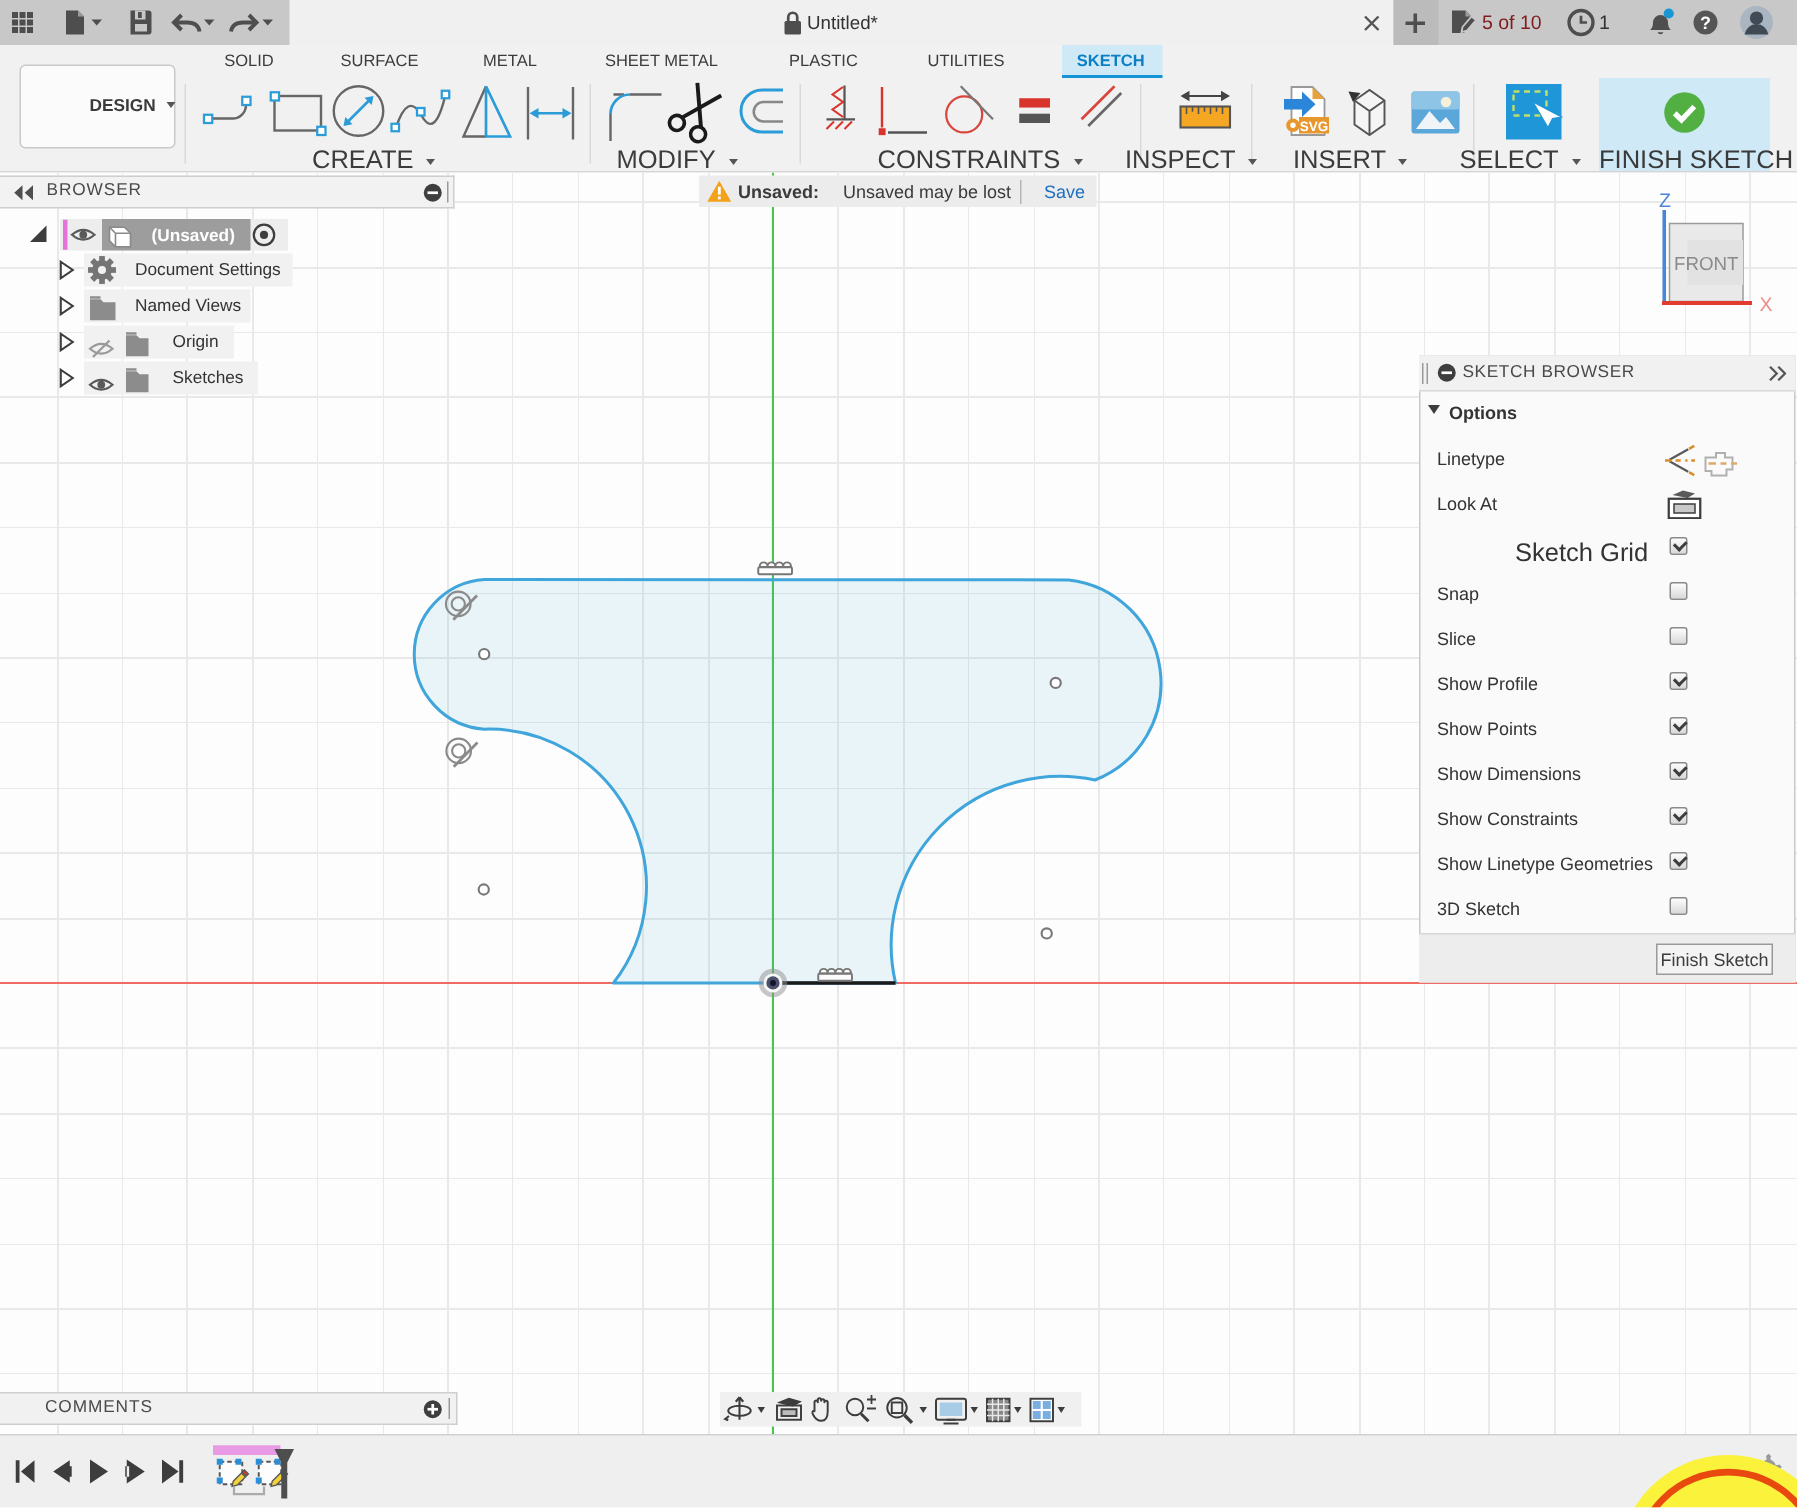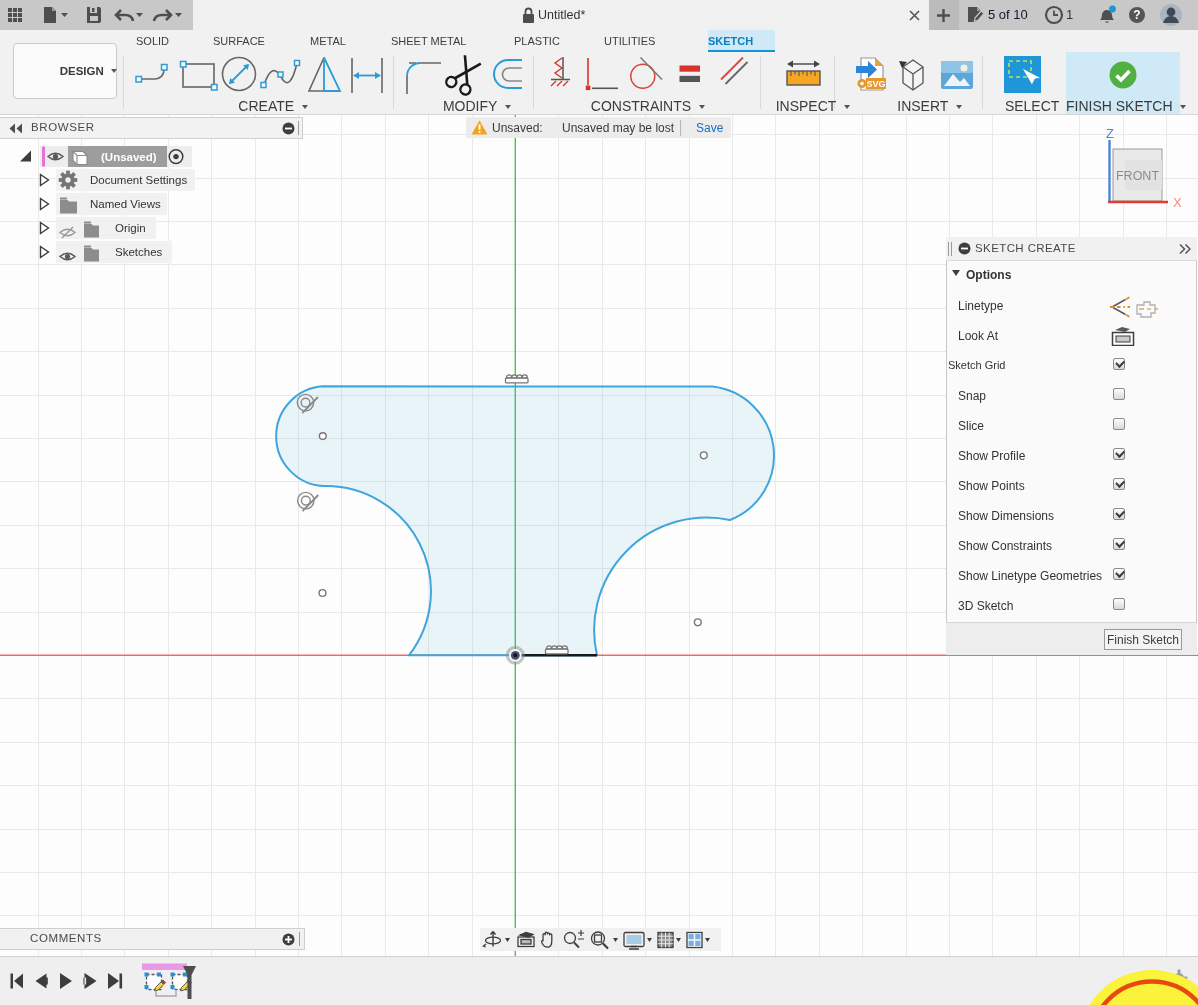--- a/index.html
+++ b/index.html
@@ -1,20 +1,20 @@
 <!DOCTYPE html>
 <html><head><meta charset="utf-8">
 <style>
 *{margin:0;padding:0;box-sizing:border-box}
 html,body{width:1198px;height:1005px;overflow:hidden}
 body{font-family:"Liberation Sans",sans-serif;background:#fff}
 #root{position:relative;width:1198px;height:1005px;overflow:hidden}
 .abs{position:absolute}
-.tablabel{position:absolute;top:30px;height:22px;line-height:23px;font-size:11px;color:#3c3c3c;}
-.grplabel{position:absolute;top:100px;height:13px;line-height:13px;font-size:14px;color:#3c3c3c;text-align:right;white-space:nowrap}
+.tablabel{position:absolute;top:30px;height:22px;line-height:23px;font-size:11px;color:#3c3c3c;text-align:center}
+.grplabel{position:absolute;top:100px;height:13px;line-height:13px;font-size:17px;color:#3c3c3c;text-align:left;white-space:nowrap}
 .caret{display:inline-block;width:0;height:0;border-left:3.5px solid transparent;border-right:3.5px solid transparent;border-top:4px solid #555;vertical-align:2px;margin-left:4px}
 .sep{position:absolute;top:56px;height:53px;width:1px;background:#d9d9d9}
 .cb{position:absolute;left:1113px;width:12px;height:12px;border:1px solid #8a8a8a;border-radius:2px;background:linear-gradient(#fdfdfd,#d8d8d8)}
 .ck::after{content:"";position:absolute;left:2px;top:1px;width:6px;height:3.5px;border-left:2px solid #3d3d3d;border-bottom:2px solid #3d3d3d;transform:rotate(-45deg)}
 </style></head>
 <body>
 <div id="root">
 
 <div class="abs" style="left:0;top:0;width:1198px;height:30px;background:#c8c8c8"></div>
 <div class="abs" style="left:193px;top:0;width:736px;height:30px;background:#f0f0f0"></div>
@@ -57,21 +57,21 @@
     </svg>
 <svg class="abs" style="left:936px;top:8px" width="15" height="15" viewBox="0 0 15 15">
       <path d="M7.5 1v13M1 7.5h13" stroke="#4e4e4e" stroke-width="2.4"></path>
     </svg>
 
 <svg class="abs" style="left:966px;top:6px" width="20" height="19" viewBox="0 0 20 19">
  <path d="M2 1 h9 l4 4 v4 l-5 7 H2 z" fill="#4e4e4e"></path>
  <path d="M11 1 l4 4 h-4 z" fill="#9b9b9b"></path>
  <path d="M9 12 l6-7 3 2.4 -6 7 -3.6 1z" fill="#4e4e4e" stroke="#c8c8c8" stroke-width="1.2"></path>
 </svg>
-<div class="abs" style="left:988px;top:7px;font-size:13px;color:#0f172a">5 of 10</div>
+<div class="abs" style="left:988px;top:7px;font-size:13px;color:#7f1d1d">5 of 10</div>
 <svg class="abs" style="left:1044px;top:5px" width="20" height="20" viewBox="0 0 20 20">
  <circle cx="10" cy="10" r="8" fill="none" stroke="#4e4e4e" stroke-width="2.2"></circle>
  <path d="M10 5.5 V10 H14" stroke="#4e4e4e" stroke-width="1.8" fill="none"></path>
 </svg>
 <div class="abs" style="left:1066px;top:7px;font-size:13px;color:#333">1</div>
 <svg class="abs" style="left:1096px;top:4px" width="22" height="22" viewBox="0 0 22 22">
  <path d="M4 16 q2-1.5 2-5 a5 5 0 0 1 10 0 q0 3.5 2 5 z" fill="#4e4e4e"></path>
  <path d="M9 17.5 a2.2 2.2 0 0 0 4 0z" fill="#4e4e4e"></path>
  <circle cx="16.5" cy="5" r="3.4" fill="#1b96d4"></circle>
 </svg>
@@ -261,21 +261,21 @@
  <circle cx="515.3" cy="540.3" r="4.4" fill="#4a5069"></circle>
  <circle cx="515.3" cy="540.3" r="2" fill="#10152a"></circle>
 </svg>
 
 <div class="abs" style="left:466px;top:117px;width:265px;height:21px;background:#ececec"></div>
 <svg class="abs" style="left:471px;top:120px" width="17" height="15" viewBox="0 0 17 15">
  <path d="M8.5 0.5 L16.5 14.5 H0.5 Z" fill="#f3a21a"></path>
  <rect x="7.6" y="4.5" width="1.9" height="5.2" fill="#fff"></rect>
  <rect x="7.6" y="11" width="1.9" height="1.9" fill="#fff"></rect>
 </svg>
-<div class="abs" style="left:492px;top:121px;font-size:12px;font-weight:normal;color:#3a3a3a">Unsaved:</div>
+<div class="abs" style="left:492px;top:121px;font-size:12px;font-weight:bold;color:#3a3a3a">Unsaved:</div>
 <div class="abs" style="left:562px;top:121px;font-size:12px;color:#3a3a3a">Unsaved may be lost</div>
 <div class="abs" style="left:680px;top:120px;width:1px;height:16px;background:#b5b5b5"></div>
 <div class="abs" style="left:696px;top:121px;font-size:12px;color:#1c6fc2">Save</div>
 
 <svg class="abs" style="left:1095px;top:122px" width="103" height="90" viewBox="0 0 103 90">
  <text x="11" y="16" font-size="13" fill="#4a86d8" font-family="Liberation Sans,sans-serif">Z</text>
  <rect x="18" y="27" width="49" height="52" fill="#e9e9e9" stroke="#9a9a9a" stroke-width="1"></rect>
  <rect x="30" y="38" width="37" height="30" fill="#e2e2e2"></rect>
  <text x="42.5" y="58" font-size="12.5" fill="#8a8a8a" text-anchor="middle" font-family="Liberation Sans,sans-serif">FRONT</text>
  <line x1="14.5" y1="18" x2="14.5" y2="80" stroke="#4a86d8" stroke-width="2.4"></line>
@@ -361,29 +361,29 @@
 <div class="abs" style="left:115px;top:246px;font-size:11.5px;color:#333">Sketches</div>
 
 <div class="abs" style="left:946px;top:237px;width:251px;height:418px;background:#fafafa;border:1px solid #c9c9c9"></div>
 <div class="abs" style="left:946px;top:237px;width:251px;height:24px;background:#f1f1f1;border-bottom:1px solid #d9d9d9"></div>
 <div class="abs" style="left:948px;top:242px;width:1px;height:14px;background:#9a9a9a"></div>
 <div class="abs" style="left:951px;top:242px;width:1px;height:14px;background:#9a9a9a"></div>
 <svg class="abs" style="left:958px;top:242px" width="13" height="13" viewBox="0 0 13 13">
  <circle cx="6.5" cy="6.5" r="6" fill="#3e3e3e"></circle>
       <rect x="3" y="5.6" width="7" height="1.8" fill="#fff"></rect>
 </svg>
-<div class="abs" style="left:975px;top:242px;font-size:11.5px;color:#4a4a4a;letter-spacing:0.4px">SKETCH CREATE</div>
+<div class="abs" style="left:975px;top:242px;font-size:11.5px;color:#4a4a4a;letter-spacing:0.4px">SKETCH BROWSER</div>
 <svg class="abs" style="left:1179px;top:244px" width="12" height="10" viewBox="0 0 12 10">
  <path d="M1 0.5 L5.5 5 L1 9.5 M6.5 0.5 L11 5 L6.5 9.5" stroke="#555" stroke-width="1.5" fill="none"></path>
 </svg>
 <div class="abs" style="left:952px;top:270px;width:0;height:0;border-left:4.5px solid transparent;border-right:4.5px solid transparent;border-top:6px solid #3d3d3d"></div>
 <div class="abs" style="left:966px;top:268px;font-size:12px;font-weight:bold;color:#333">Options</div>
 <div class="abs" style="left:958px;top:299px;font-size:12px;color:#333">Linetype</div>
 <div class="abs" style="left:958px;top:329px;font-size:12px;color:#333">Look At</div>
-<div class="abs" style="left:948px;top:359px;font-size:11px;color:#333">Sketch Grid</div>
+<div class="abs" style="left:1010px;top:359px;font-size:17px;color:#333">Sketch Grid</div>
 <div class="abs" style="left:958px;top:389px;font-size:12px;color:#333">Snap</div>
 <div class="abs" style="left:958px;top:419px;font-size:12px;color:#333">Slice</div>
 <div class="abs" style="left:958px;top:449px;font-size:12px;color:#333">Show Profile</div>
 <div class="abs" style="left:958px;top:479px;font-size:12px;color:#333">Show Points</div>
 <div class="abs" style="left:958px;top:509px;font-size:12px;color:#333">Show Dimensions</div>
 <div class="abs" style="left:958px;top:539px;font-size:12px;color:#333">Show Constraints</div>
 <div class="abs" style="left:958px;top:569px;font-size:12px;color:#333">Show Linetype Geometries</div>
 <div class="abs" style="left:958px;top:599px;font-size:12px;color:#333">3D Sketch</div>
 <svg class="abs" style="left:1106px;top:294px" width="85" height="52" viewBox="0 0 85 52">
 

